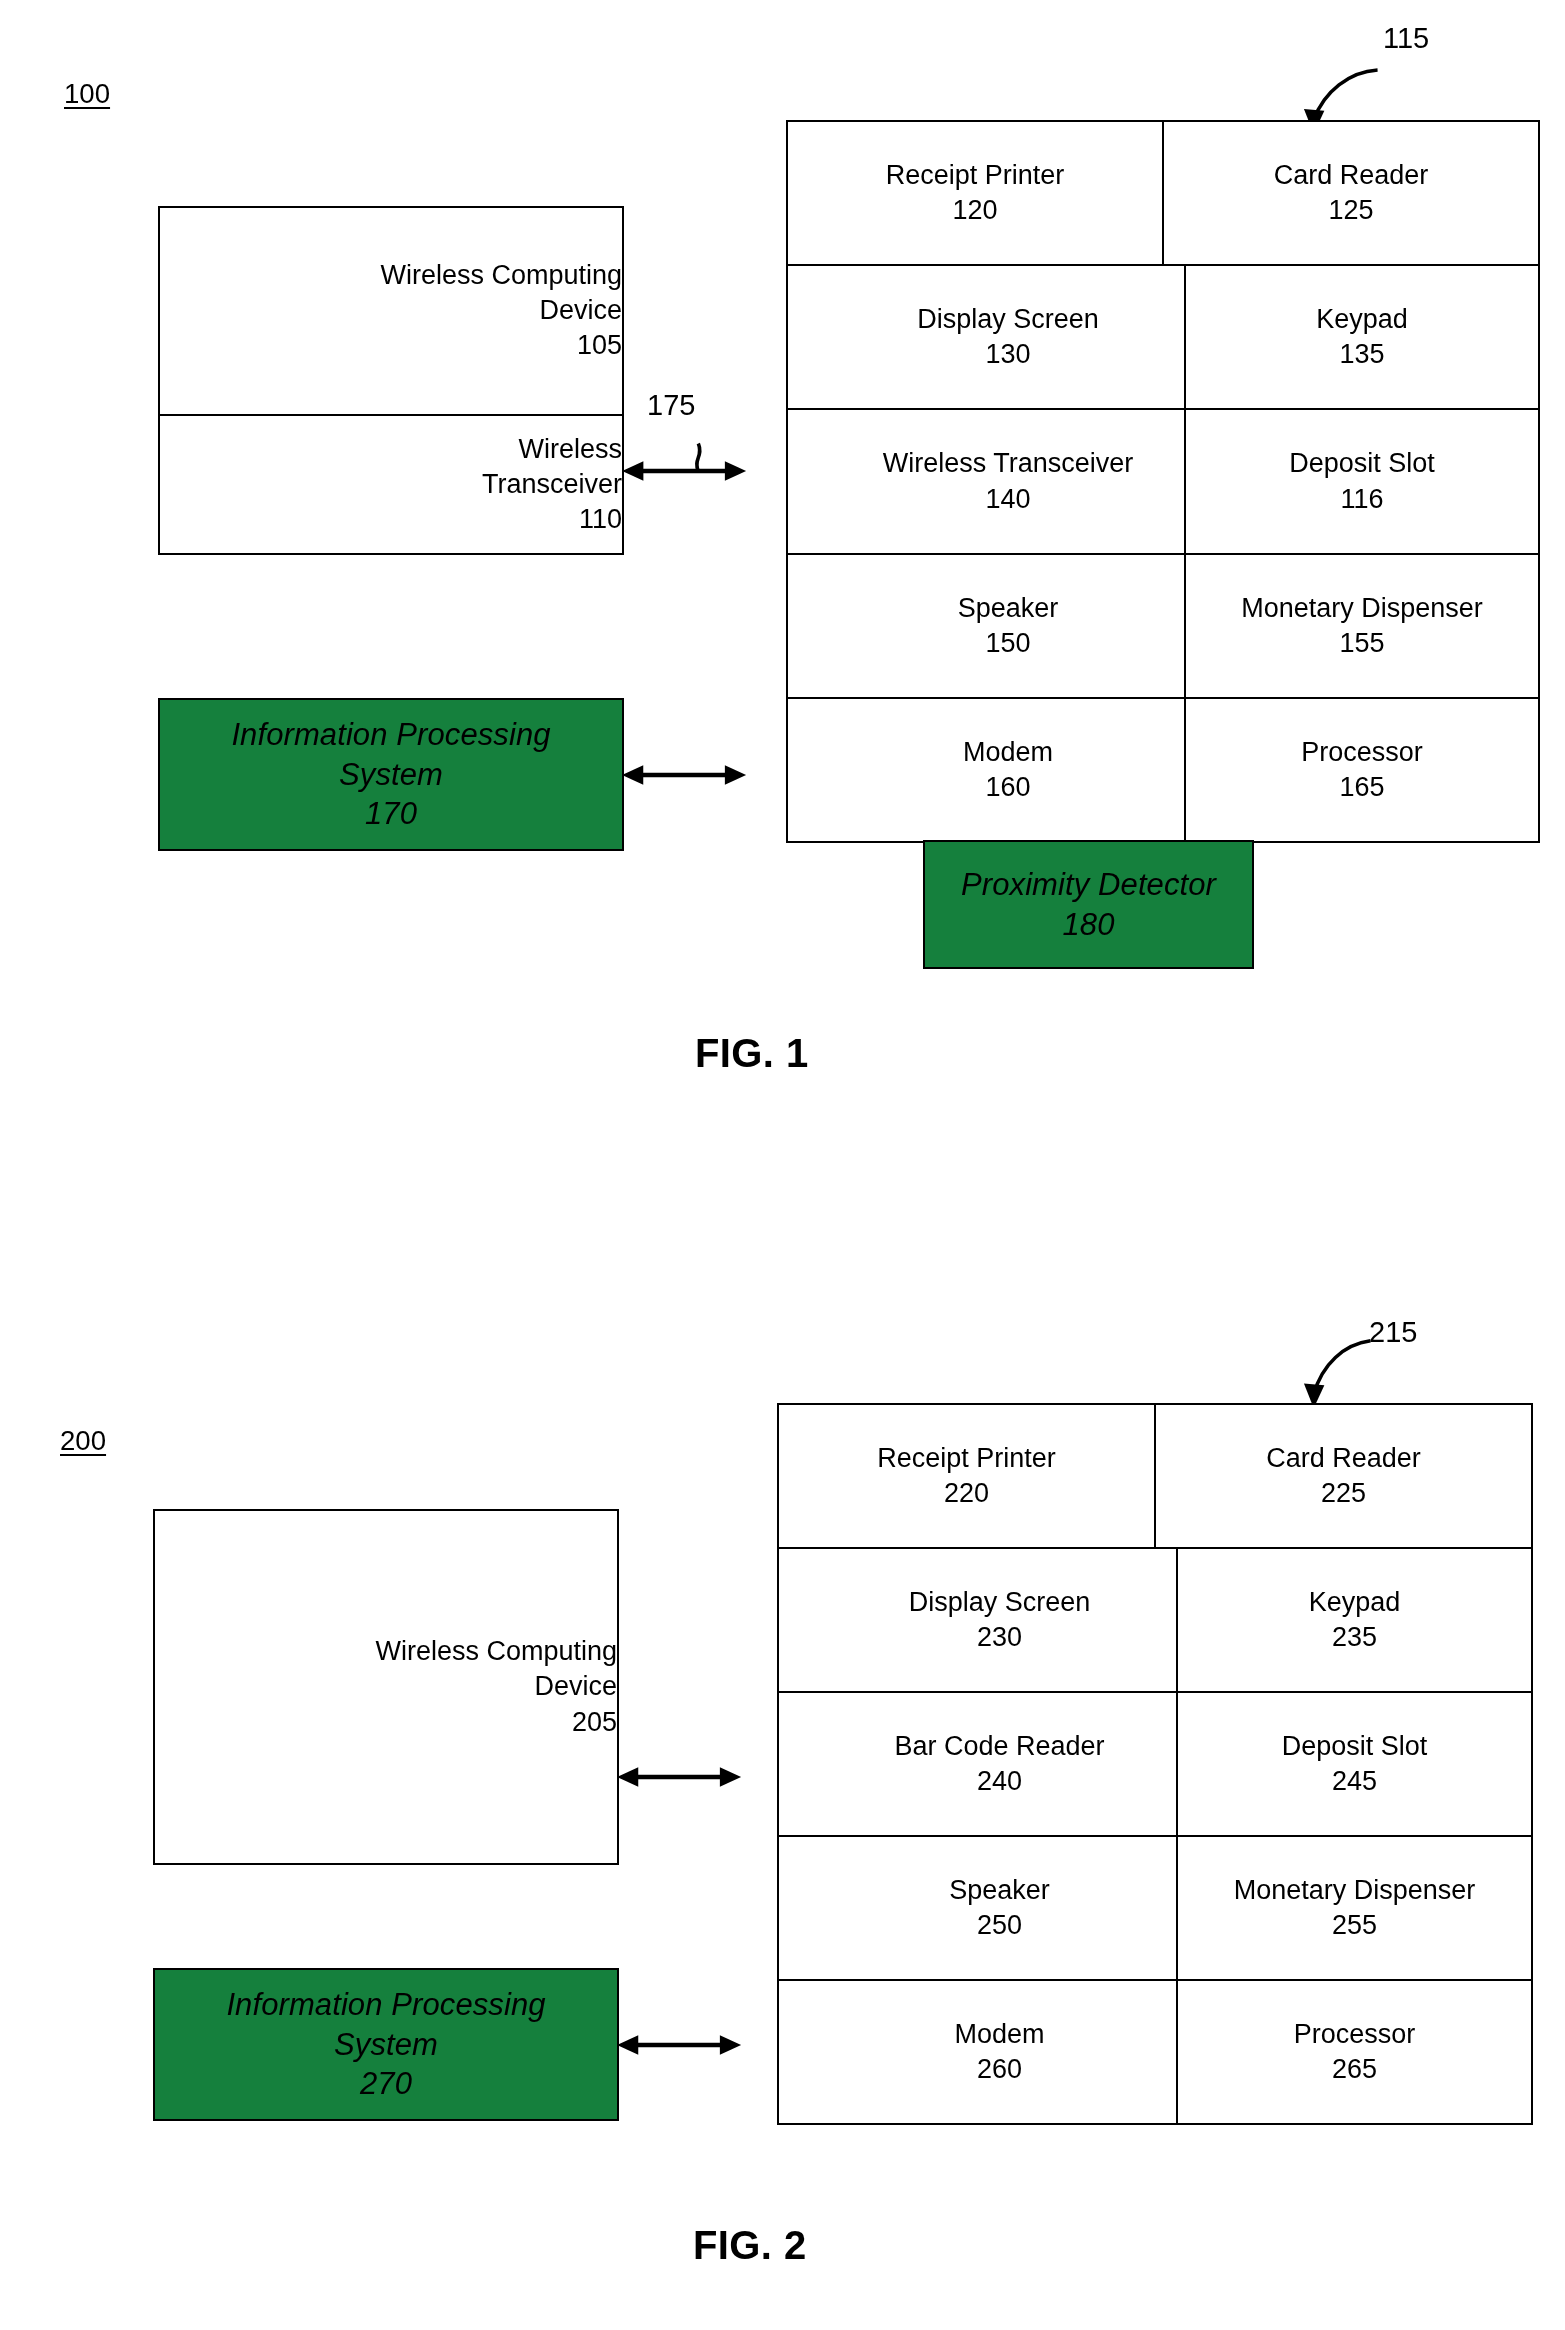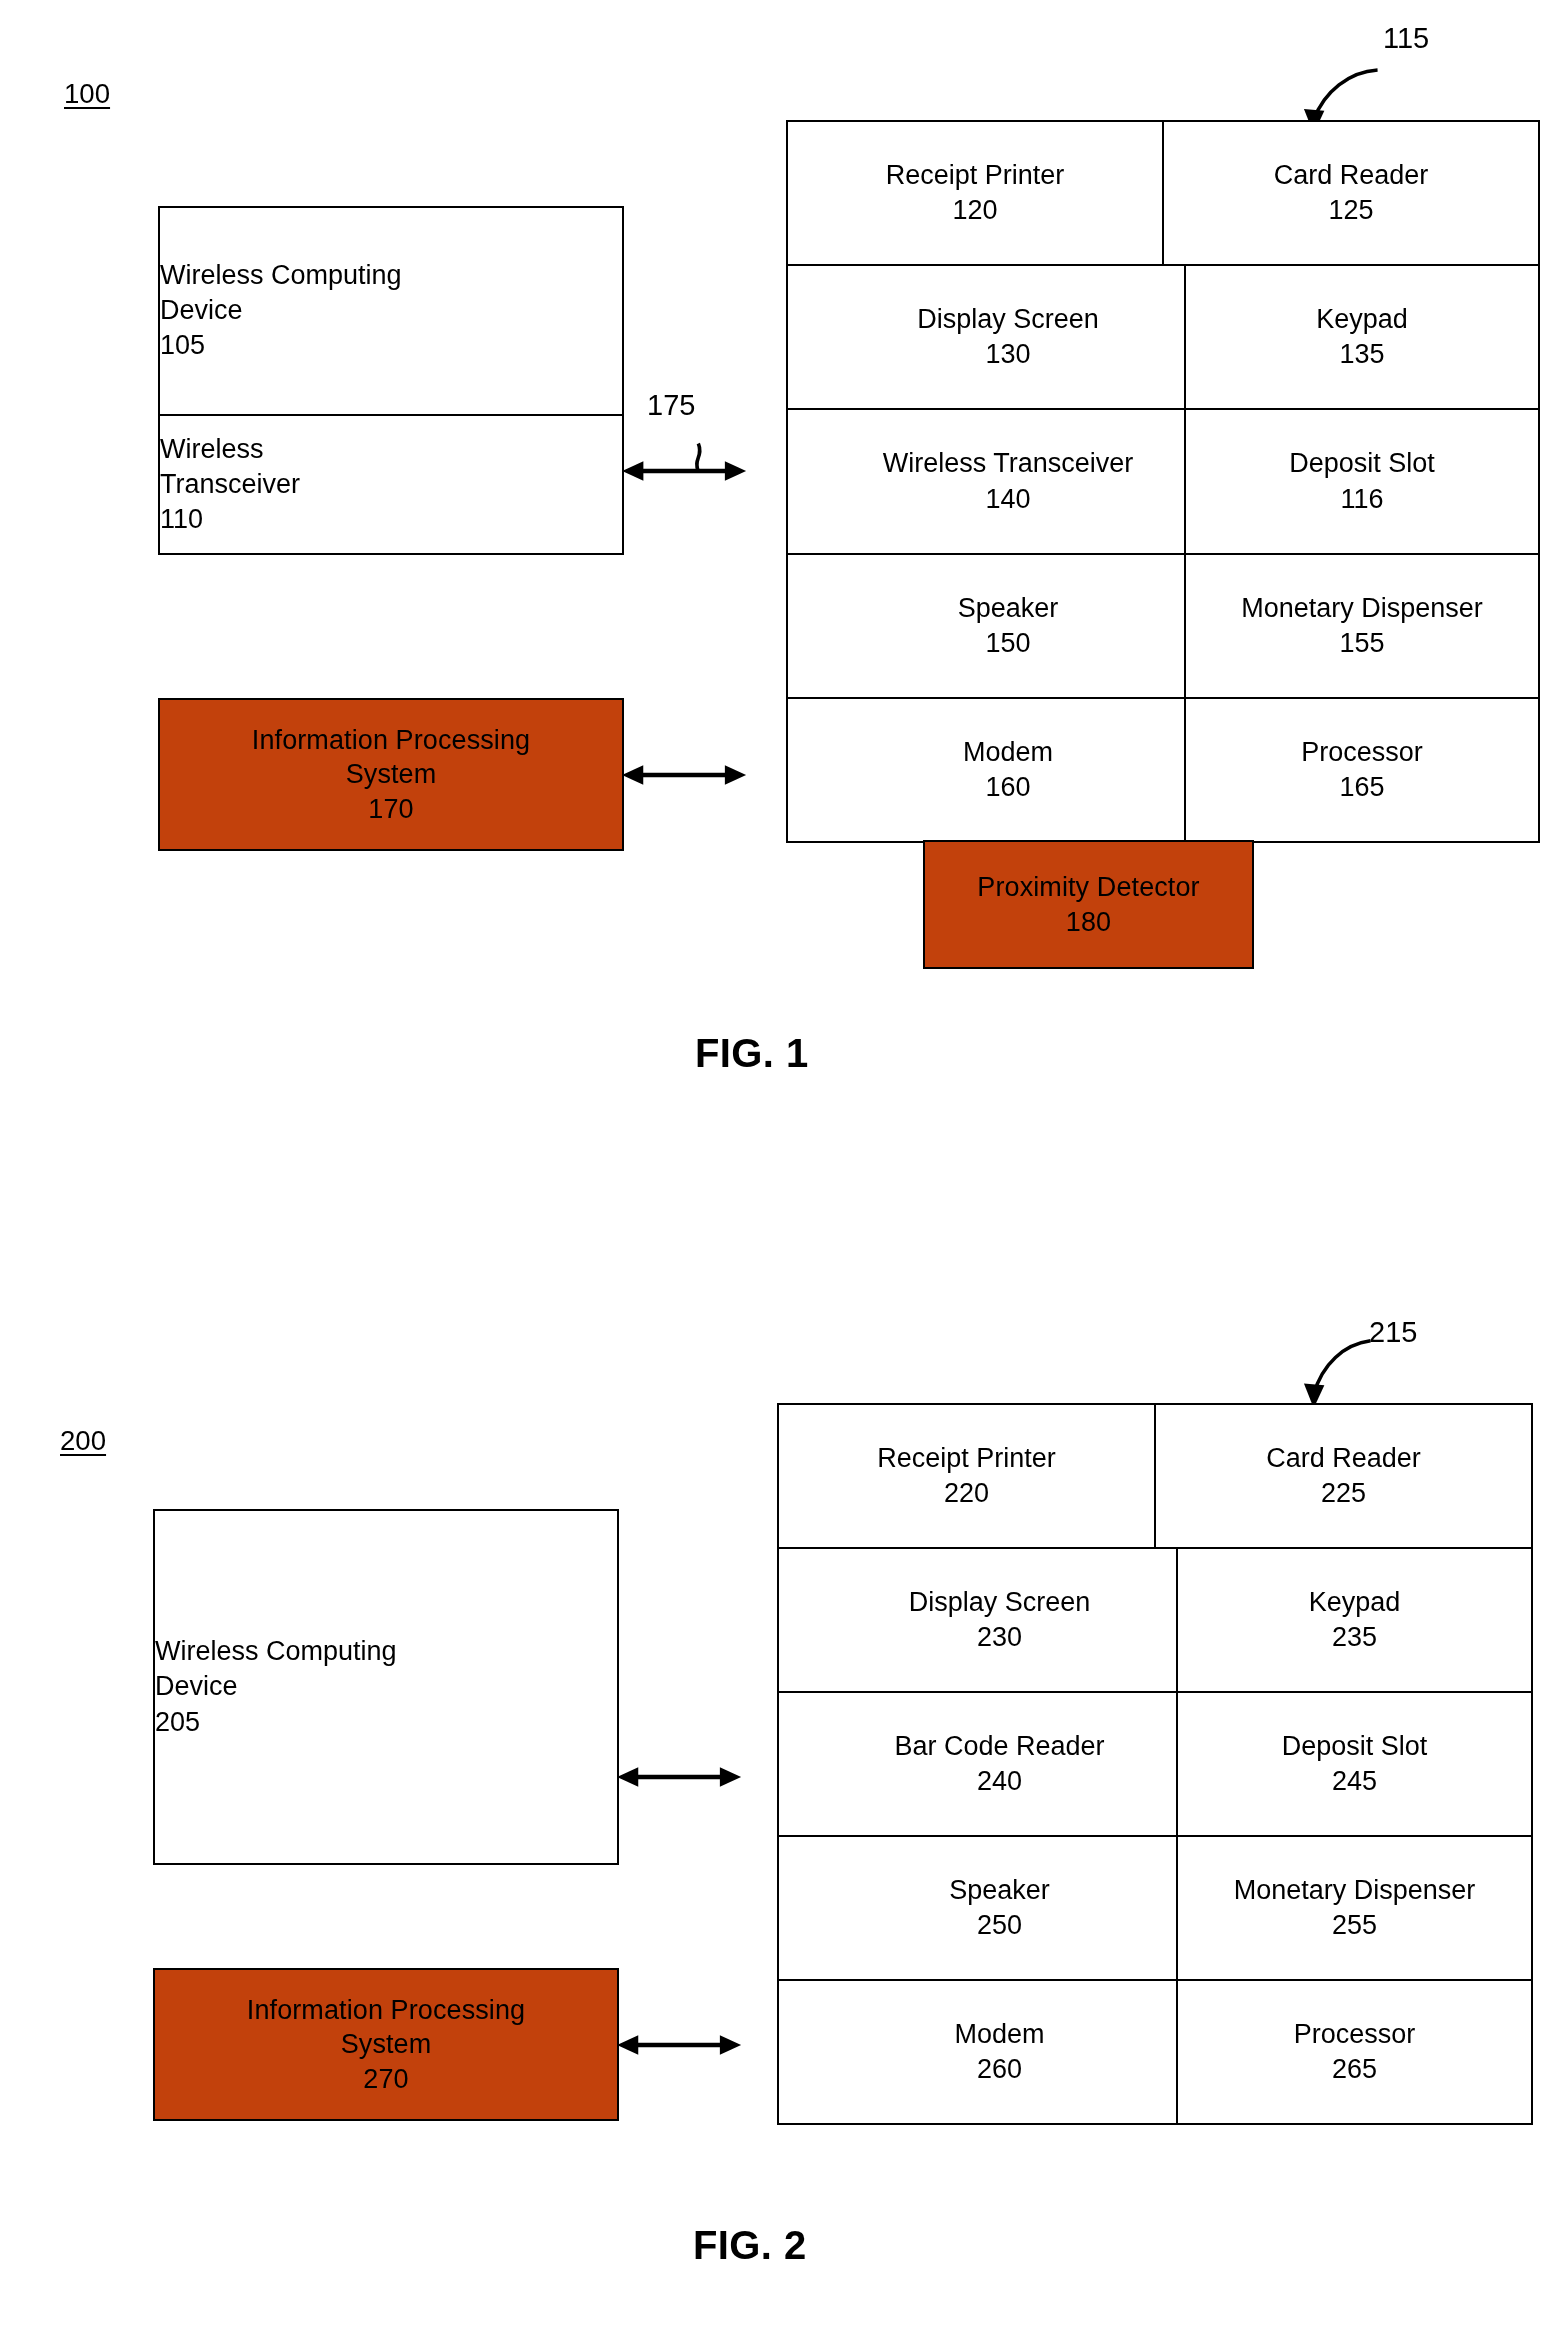--- a/index.html
+++ b/index.html
@@ -18,45 +18,46 @@
   .fig {
     position: absolute;
     left: 0;
     width: 1566px;
   }
   
   .box {
     position: absolute;
     border: 2.7px solid #000;
     box-sizing: border-box;
-    background: #c2410c;
+    background: #15803d;
     display: flex;
     flex-direction: column;
     align-items: center;
     justify-content: center;
     text-align: center;
-    font-size: 27px;
+    font-size: 31px;
     line-height: 1.28;
     letter-spacing: 0.1px;
+    font-style: italic;
   }
   .box .ln { display: block; white-space: nowrap; }
   
   .module {
     position: absolute;
     border: 2.7px solid #000;
     box-sizing: border-box;
     background: #fff;
     display: flex;
     flex-direction: column;
   }
   .module .cell {
     flex: 1 1 auto;
     display: flex;
     flex-direction: column;
-    align-items: flex-start;
+    align-items: flex-end;
     justify-content: center;
     text-align: center;
     font-size: 27px;
     line-height: 1.30;
   }
   .module .cell + .cell { border-top: 2.7px solid #000; }
 
   
   .grid {
     position: absolute;

